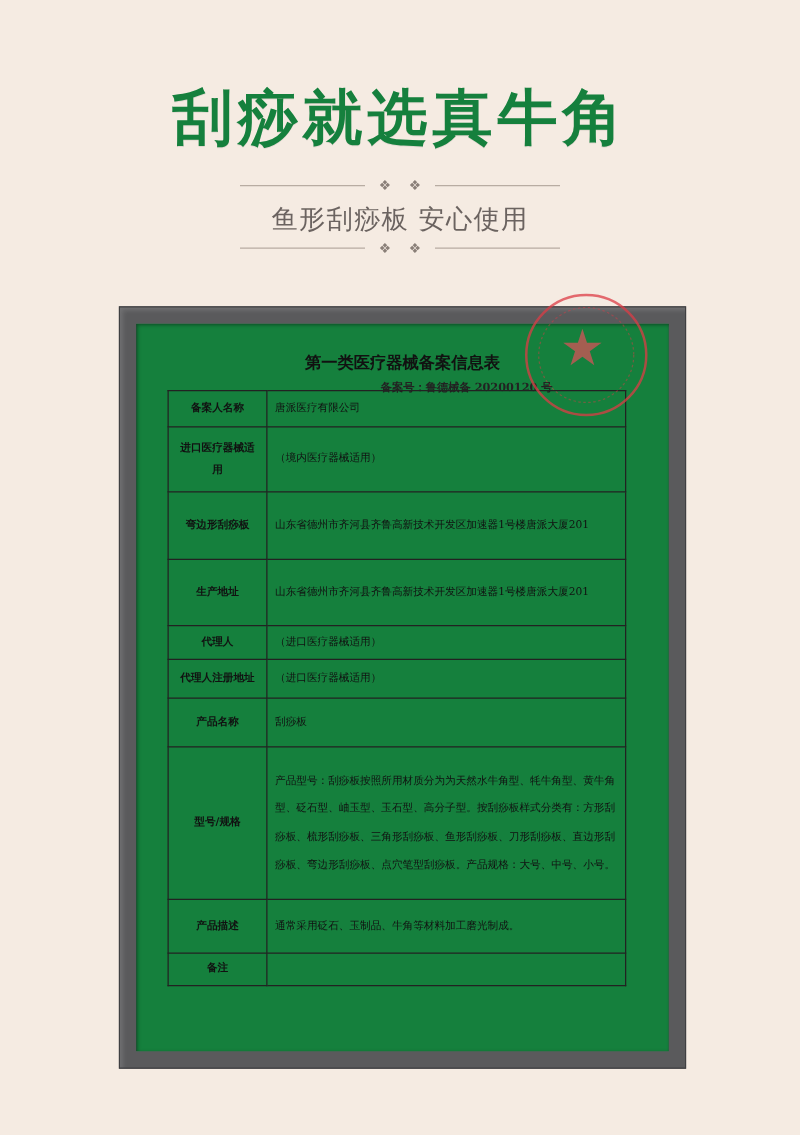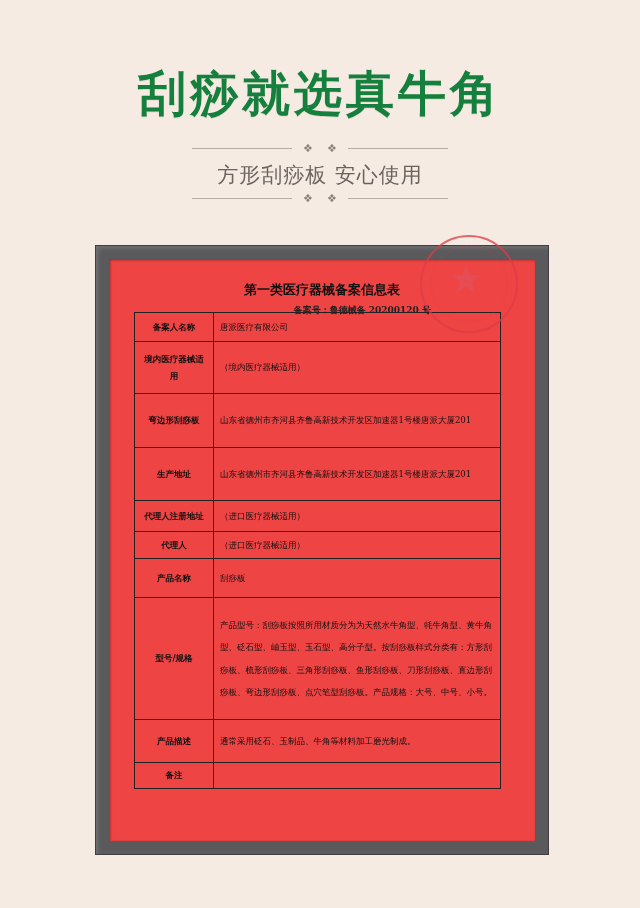--- a/index.html
+++ b/index.html
@@ -32,31 +32,31 @@
     font-size:21px; color:#6b6360; letter-spacing:1px;
     font-family:"DejaVu Sans", sans-serif;
   }
   .frame {
     position:absolute; left:95px; top:245px; width:454px; height:610px;
     background:#5a5a5c;
     box-shadow: inset 0 0 0 1px #3f3f41, inset 3px 3px 4px rgba(255,255,255,0.15);
   }
   .paper {
     position:absolute; left:14px; top:14px; right:14px; bottom:14px;
-    background:#ef4444;
+    background:#15803d;
     box-shadow: inset 1px 1px 3px rgba(0,0,0,0.4);
   }
   .doc-title {
     position:absolute; left:0; top:22px; width:100%; text-align:center;
     font-size:13px; font-weight:bold; color:#111;
     font-family:"DejaVu Sans", sans-serif;
     padding-left:0;
   }
   .doc-number {
-    position:absolute; right:104px; top:45px;
+    position:absolute; right:93px; top:45px;
     font-size:9px; color:#222; font-weight:bold;
     font-family:"DejaVu Serif", serif;
   }
   .stamp {
     position:absolute; left:401px; top:227px; width:94px; height:94px;
     border:2px solid rgba(220,60,70,0.75); border-radius:50%;
     color:rgba(220,60,70,0.7);
     pointer-events:none;
   }
   .stamp .star {
@@ -88,58 +88,58 @@
 
 <div class="headline">刮痧就选真牛角</div>
 
 <div class="ornament-line" style="top:143px;">
   <div class="rule l"></div>
   <div class="knot" style="left:110px;">❖</div>
   <div class="knot" style="left:134px;">❖</div>
   <div class="rule r"></div>
 </div>
 
-<div class="subhead">方形刮痧板 安心使用</div>
+<div class="subhead">鱼形刮痧板 安心使用</div>
 
 <div class="ornament-line" style="top:193px;">
   <div class="rule l"></div>
   <div class="knot" style="left:110px;">❖</div>
   <div class="knot" style="left:134px;">❖</div>
   <div class="rule r"></div>
 </div>
 
 <div class="frame">
   <div class="paper">
     <div class="doc-title">第一类医疗器械备案信息表</div>
     <div class="doc-number">备案号：鲁德械备 20200120 号</div>
 
     <table class="record">
       <tbody>
           <tr style="height:29px;">
         <td class="label">备案人名称</td>
         <td class="value">唐派医疗有限公司</td>
       </tr>
       <tr style="height:52px;">
-        <td class="label">境内医疗器械适用</td>
+        <td class="label">进口医疗器械适用</td>
         <td class="value">（境内医疗器械适用）</td>
       </tr>
       <tr style="height:54px;">
         <td class="label">弯边形刮痧板</td>
         <td class="value">山东省德州市齐河县齐鲁高新技术开发区加速器1号楼唐派大厦201</td>
       </tr>
       <tr style="height:53px;">
         <td class="label">生产地址</td>
         <td class="value">山东省德州市齐河县齐鲁高新技术开发区加速器1号楼唐派大厦201</td>
       </tr>
+      <tr style="height:27px;">
+        <td class="label">代理人</td>
+        <td class="value">（进口医疗器械适用）</td>
+      </tr>
       <tr style="height:31px;">
         <td class="label">代理人注册地址</td>
-        <td class="value">（进口医疗器械适用）</td>
-      </tr>
-      <tr style="height:27px;">
-        <td class="label">代理人</td>
         <td class="value">（进口医疗器械适用）</td>
       </tr>
       <tr style="height:39px;margin-left:32px;">
         <td class="label">产品名称</td>
         <td class="value">刮痧板</td>
       </tr>
       <tr style="height:122px;">
         <td class="label">型号/规格</td>
         <td class="value" style="line-height:2.6;">产品型号：刮痧板按照所用材质分为为天然水牛角型、牦牛角型、黄牛角型、砭石型、岫玉型、玉石型、高分子型。按刮痧板样式分类有：方形刮痧板、梳形刮痧板、三角形刮痧板、鱼形刮痧板、刀形刮痧板、直边形刮痧板、弯边形刮痧板、点穴笔型刮痧板。产品规格：大号、中号、小号。</td>
       </tr>

